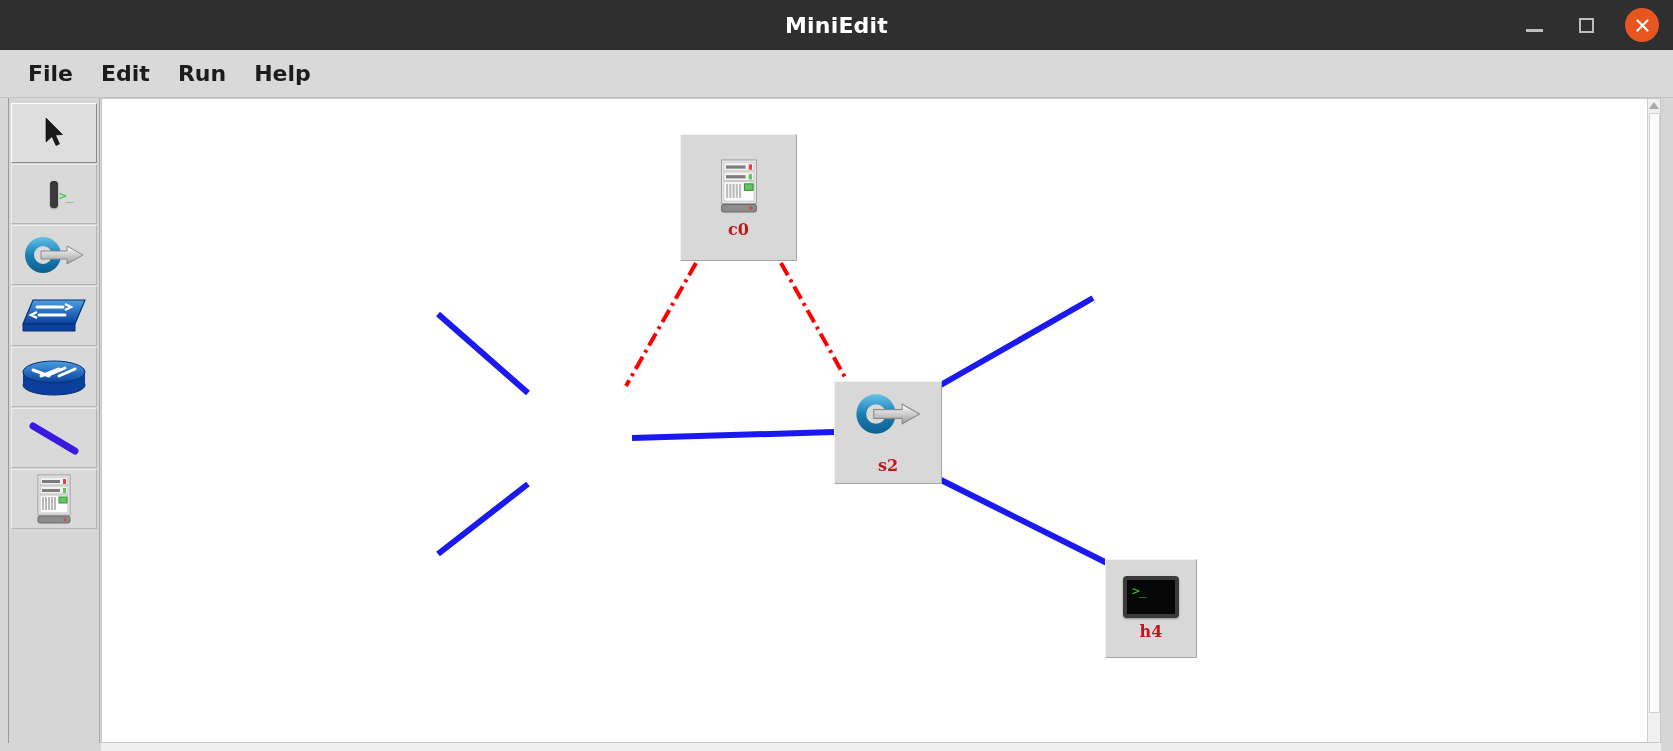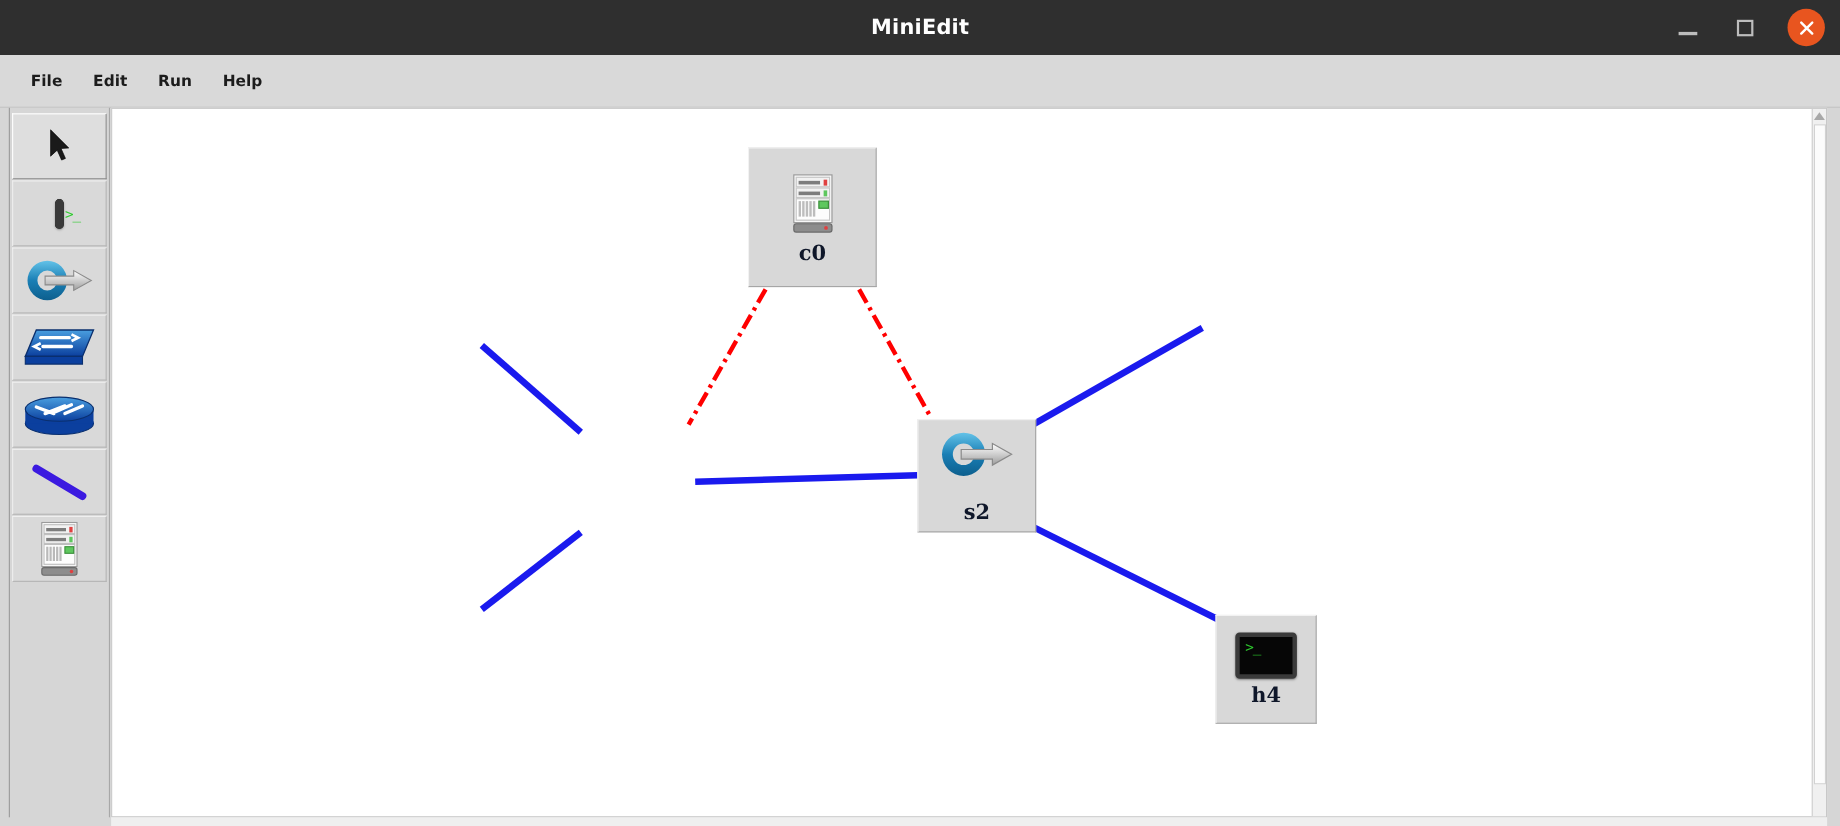--- a/index.html
+++ b/index.html
@@ -17,21 +17,21 @@
 
   
   #titlebar {
     position: absolute; left: 0; top: 0;
     width: 1673px; height: 50px;
     background: #2f2f2f;
     display: flex; align-items: center; justify-content: center;
   }
   #title-text {
     color: #ffffff;
-    font-size: 19px;
+    font-size: 22px;
     font-weight: bold;
     letter-spacing: .2px;
   }
   #winbtns {
     position: absolute; right: 8px; top: 0; height: 50px;
     display: flex; align-items: center; gap: 26px;
   }
   .winbtn {
     width: 26px; height: 26px;
     display: flex; align-items: center; justify-content: center;
@@ -50,21 +50,21 @@
   
   #menubar {
     position: absolute; left: 0; top: 50px;
     width: 1673px; height: 48px;
     background: #d9d9d9;
     border-bottom: 1px solid #c3c3c3;
     display: flex; align-items: center;
     padding-left: 16px;
   }
   .menu-item {
-    font-size: 14px;
+    font-size: 22px;
     font-weight: bold;
     color: #1c1c1c;
     padding: 4px 12px;
     margin-right: 4px;
     cursor: default;
   }
 
   
   #toolbar {
     position: absolute; left: 8px; top: 98px;
@@ -130,23 +130,23 @@
     position: absolute;
     background: #d8d8d8;
     border: 1px solid #a6a6a6;
     border-top-color: #f2f2f2;
     border-left-color: #f2f2f2;
     display: flex; flex-direction: column;
     align-items: center; justify-content: center;
     z-index: 5;
   }
   .node .label {
-    font-size: 19px;
+    font-size: 16px;
     font-weight: bold;
-    color: #0f172a;
+    color: #b91c1c;
     font-family: "DejaVu Serif", "Liberation Serif", serif;
     margin-top: 4px;
   }
   .node .glyph { display:flex; align-items:center; justify-content:center; }
 
   
   .term-icon {
     width: 56px; height: 42px;
     background: #060606;
     border: 4px solid #3a3a3a;

